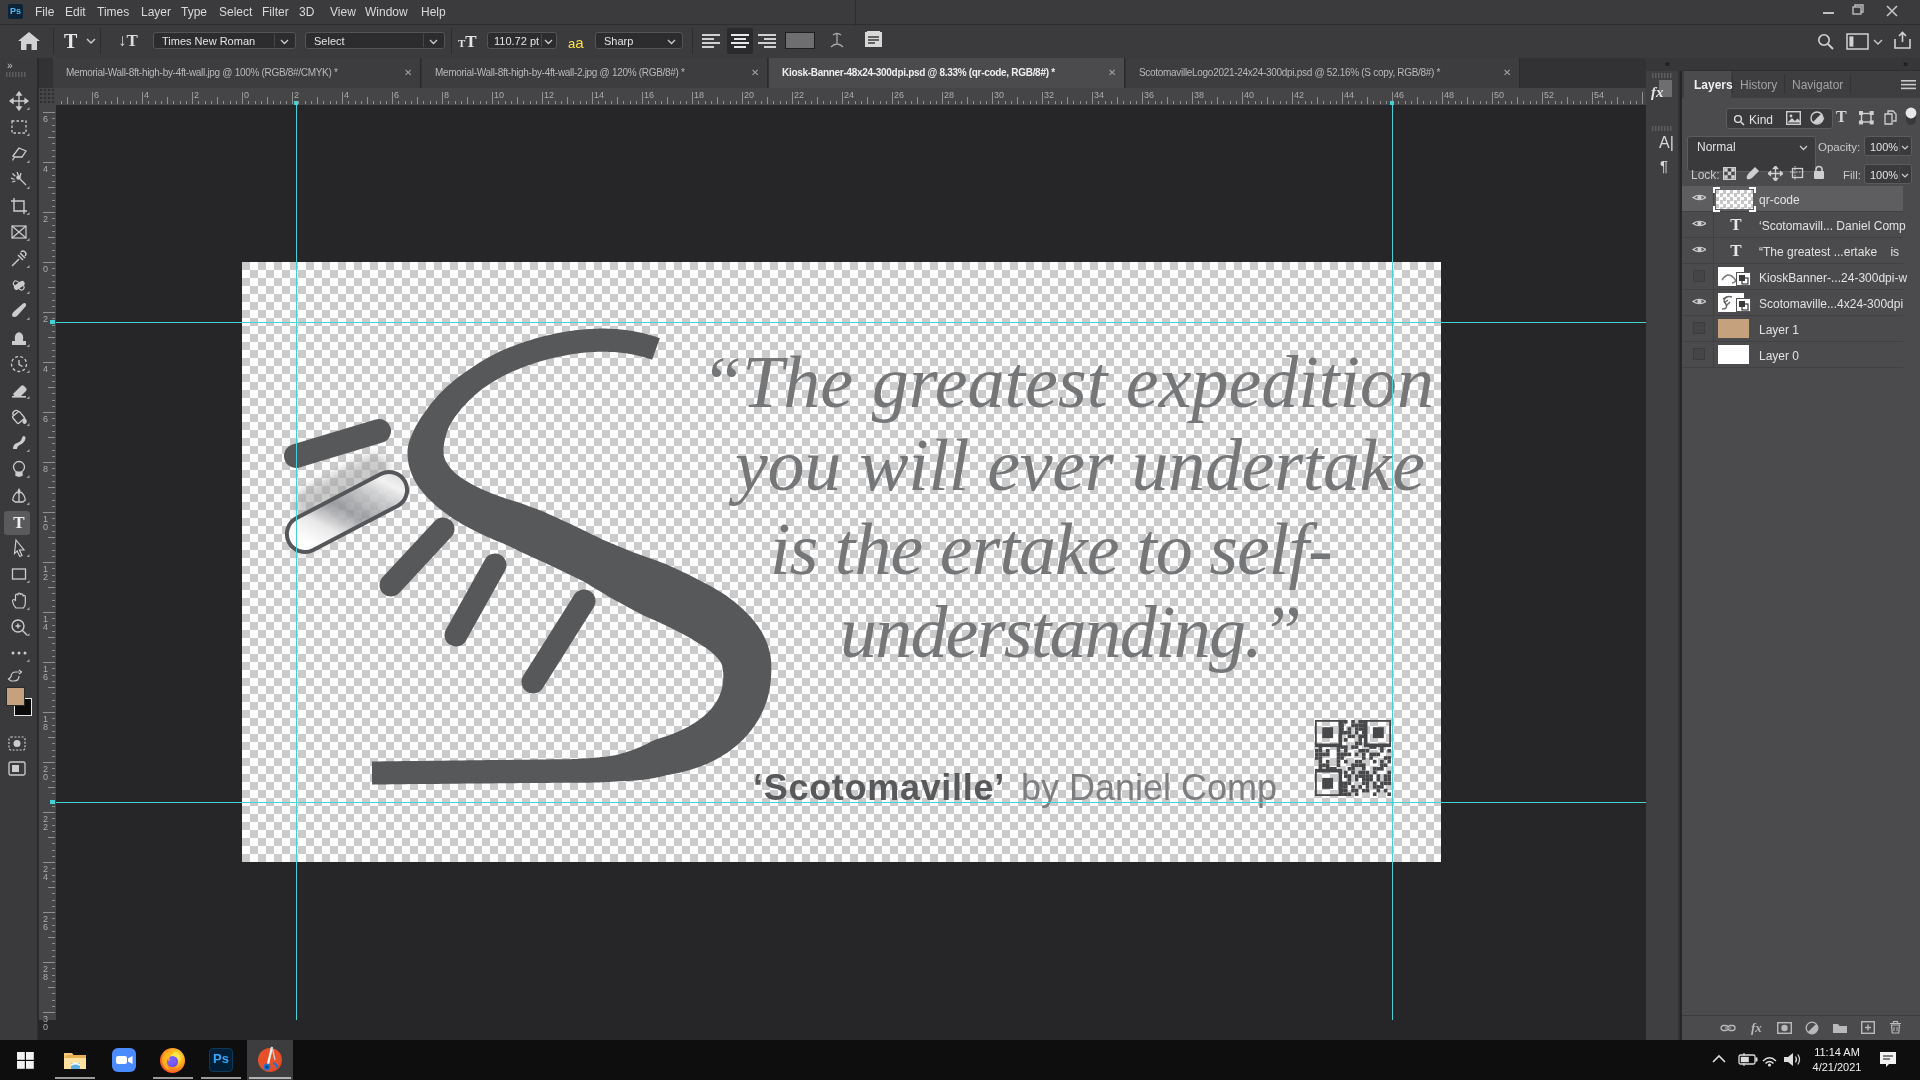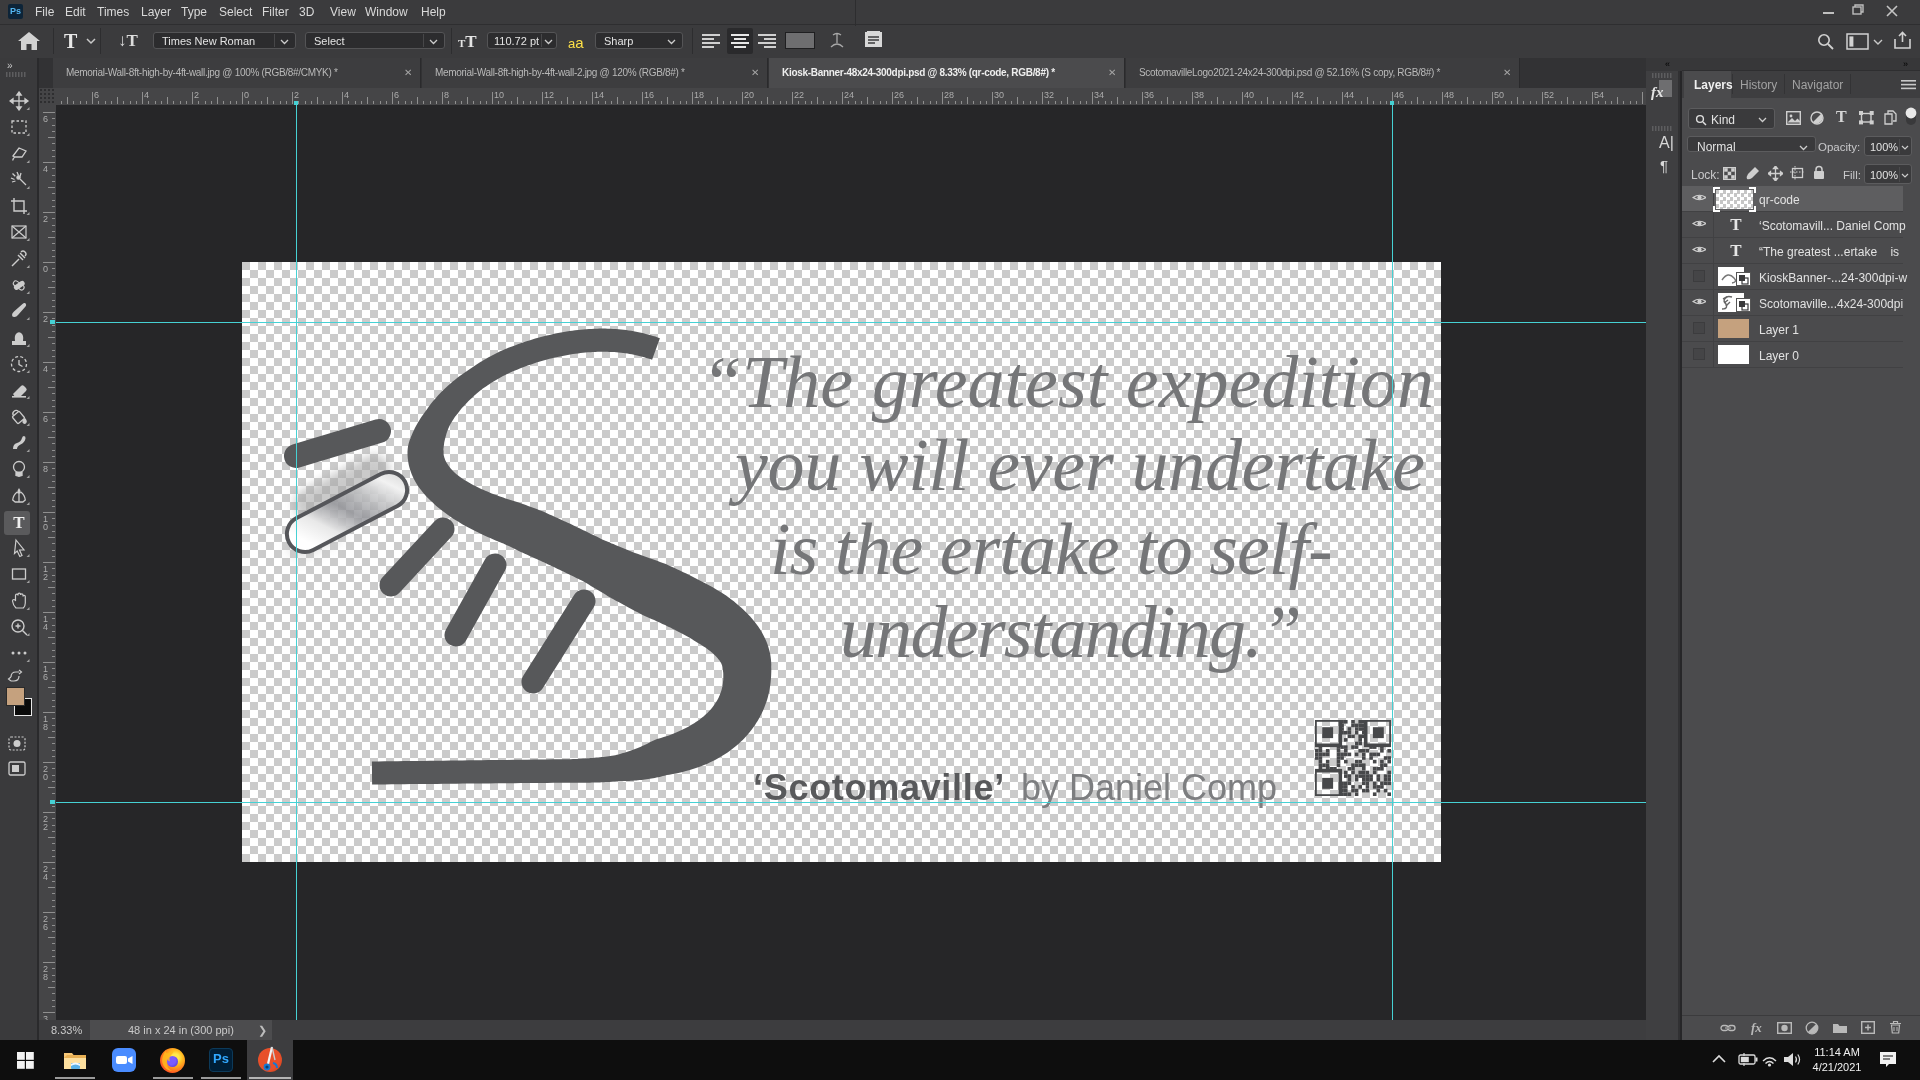--- a/index.html
+++ b/index.html
@@ -1032,27 +1032,20 @@
 
 <div class="guide" style="left:296px;top:105px;width:1px;height:915px"></div>
 <div class="guide" style="left:1392px;top:105px;width:1px;height:915px"></div>
 <div class="guide" style="left:56px;top:322px;width:1590px;height:1px"></div>
 <div class="guide" style="left:56px;top:802px;width:1590px;height:1px"></div>
 <div class="guide" style="left:294px;top:101px;width:4px;height:4px"></div>
 <div class="guide" style="left:1390px;top:101px;width:4px;height:4px"></div>
 <div class="guide" style="left:50px;top:320px;width:5px;height:4px"></div>
 <div class="guide" style="left:50px;top:800px;width:5px;height:4px"></div>
 
-<div id="statusbar">
-  <span class="abs" style="left:12px;top:4px">8.33%</span>
-  <div id="statusseg">
-        <span class="abs" style="left:38px;top:4px">48 in x 24 in (300 ppi)</span>
-        <span class="abs" style="left:168px;top:4px;color:#bdbdbd">❯</span>
-      </div>
-</div>
 
 <div id="dockhead"></div>
 <div id="dockheadw">
       <span class="abs" style="left:1665px;top:59px;font-size:9px;letter-spacing:1px">«</span>
       <span class="abs" style="left:1903px;top:59px;font-size:9px;letter-spacing:1px">»</span>
     </div>
 <div id="iconstrip"></div>
 <div id="iconstripw">
   <svg class="abs" style="left:1652px;top:73px" width="22" height="5">
         <g fill="#5d5d5f">
@@ -1100,21 +1093,21 @@
   <svg class="abs" style="left:1901px;top:80px" width="15" height="10">
         <g fill="#c9c9c9">
           <rect x="0" y="0" width="15" height="1.6"></rect>
           <rect x="0" y="3.8" width="15" height="1.6"></rect>
           <rect x="0" y="7.6" width="15" height="1.6"></rect>
         </g>
       </svg>
 </div>
 <div id="panelbody">
 
-  <div class="pfield" style="left:1688px;top:108px;width:87px;height:21px">
+  <div class="pfield" style="left:1726px;top:108px;width:107px;height:21px">
     <svg class="abs" style="left:6px;top:5px" width="12" height="12">
           <circle cx="5" cy="5" r="3.4" stroke="#e0e0e0" stroke-width="1.4" fill="none"></circle>
           <path d="M8 8 L11 11" stroke="#e0e0e0" stroke-width="1.5"></path>
         </svg>
     <span class="abs" style="left:22px;top:4px">Kind</span>
     <svg class="abs" style="right:7px;top:8px" width="9" height="6">
           <path d="M1 1 L4.5 4.5 L8 1" stroke="#cccccc" stroke-width="1.3" fill="none"></path>
         </svg>
   </div>
   <svg class="abs" style="left:1786px;top:111px" width="15" height="14">
@@ -1138,21 +1131,21 @@
       </svg>
   <svg class="abs" style="left:1884px;top:110px" width="13" height="15">
         <path d="M1 4 h7 v10 H1z" fill="none" stroke="#cfcfcf" stroke-width="1.3"></path>
         <path d="M4 4 V1 h5 l3 3 v7 h-3" fill="none" stroke="#cfcfcf" stroke-width="1.3"></path>
       </svg>
   <svg class="abs" style="left:1905px;top:106px" width="12" height="24">
         <rect x="1" y="6" width="10" height="13" rx="5" fill="#39393b"></rect>
         <circle cx="6" cy="7" r="5.4" fill="#e8e8e8"></circle>
       </svg>
 
-  <div class="pfield" style="left:1687px;top:136px;width:129px;height:16px">
+  <div class="pfield" style="left:1687px;top:136px;width:129px;height:36px">
         <span class="abs" style="left:9px;top:3px">Normal</span>
         <svg class="abs" style="right:7px;top:8px" width="9" height="6">
           <path d="M1 1 L4.5 4.5 L8 1" stroke="#cccccc" stroke-width="1.3" fill="none"></path>
         </svg>
       </div>
   <span class="plabel" style="left:1818px;top:141px;font-size:11.5px">Opacity:</span>
   <div class="pfield" style="left:1864px;top:136px;width:48px;height:20px;font-size:11px">
         <span class="abs" style="left:5px;top:4px">100%</span>
         <svg class="abs" style="right:2px;top:8px" width="8" height="6">
           <path d="M1 1 L4 4 L7 1" stroke="#cccccc" stroke-width="1.2" fill="none"></path>

